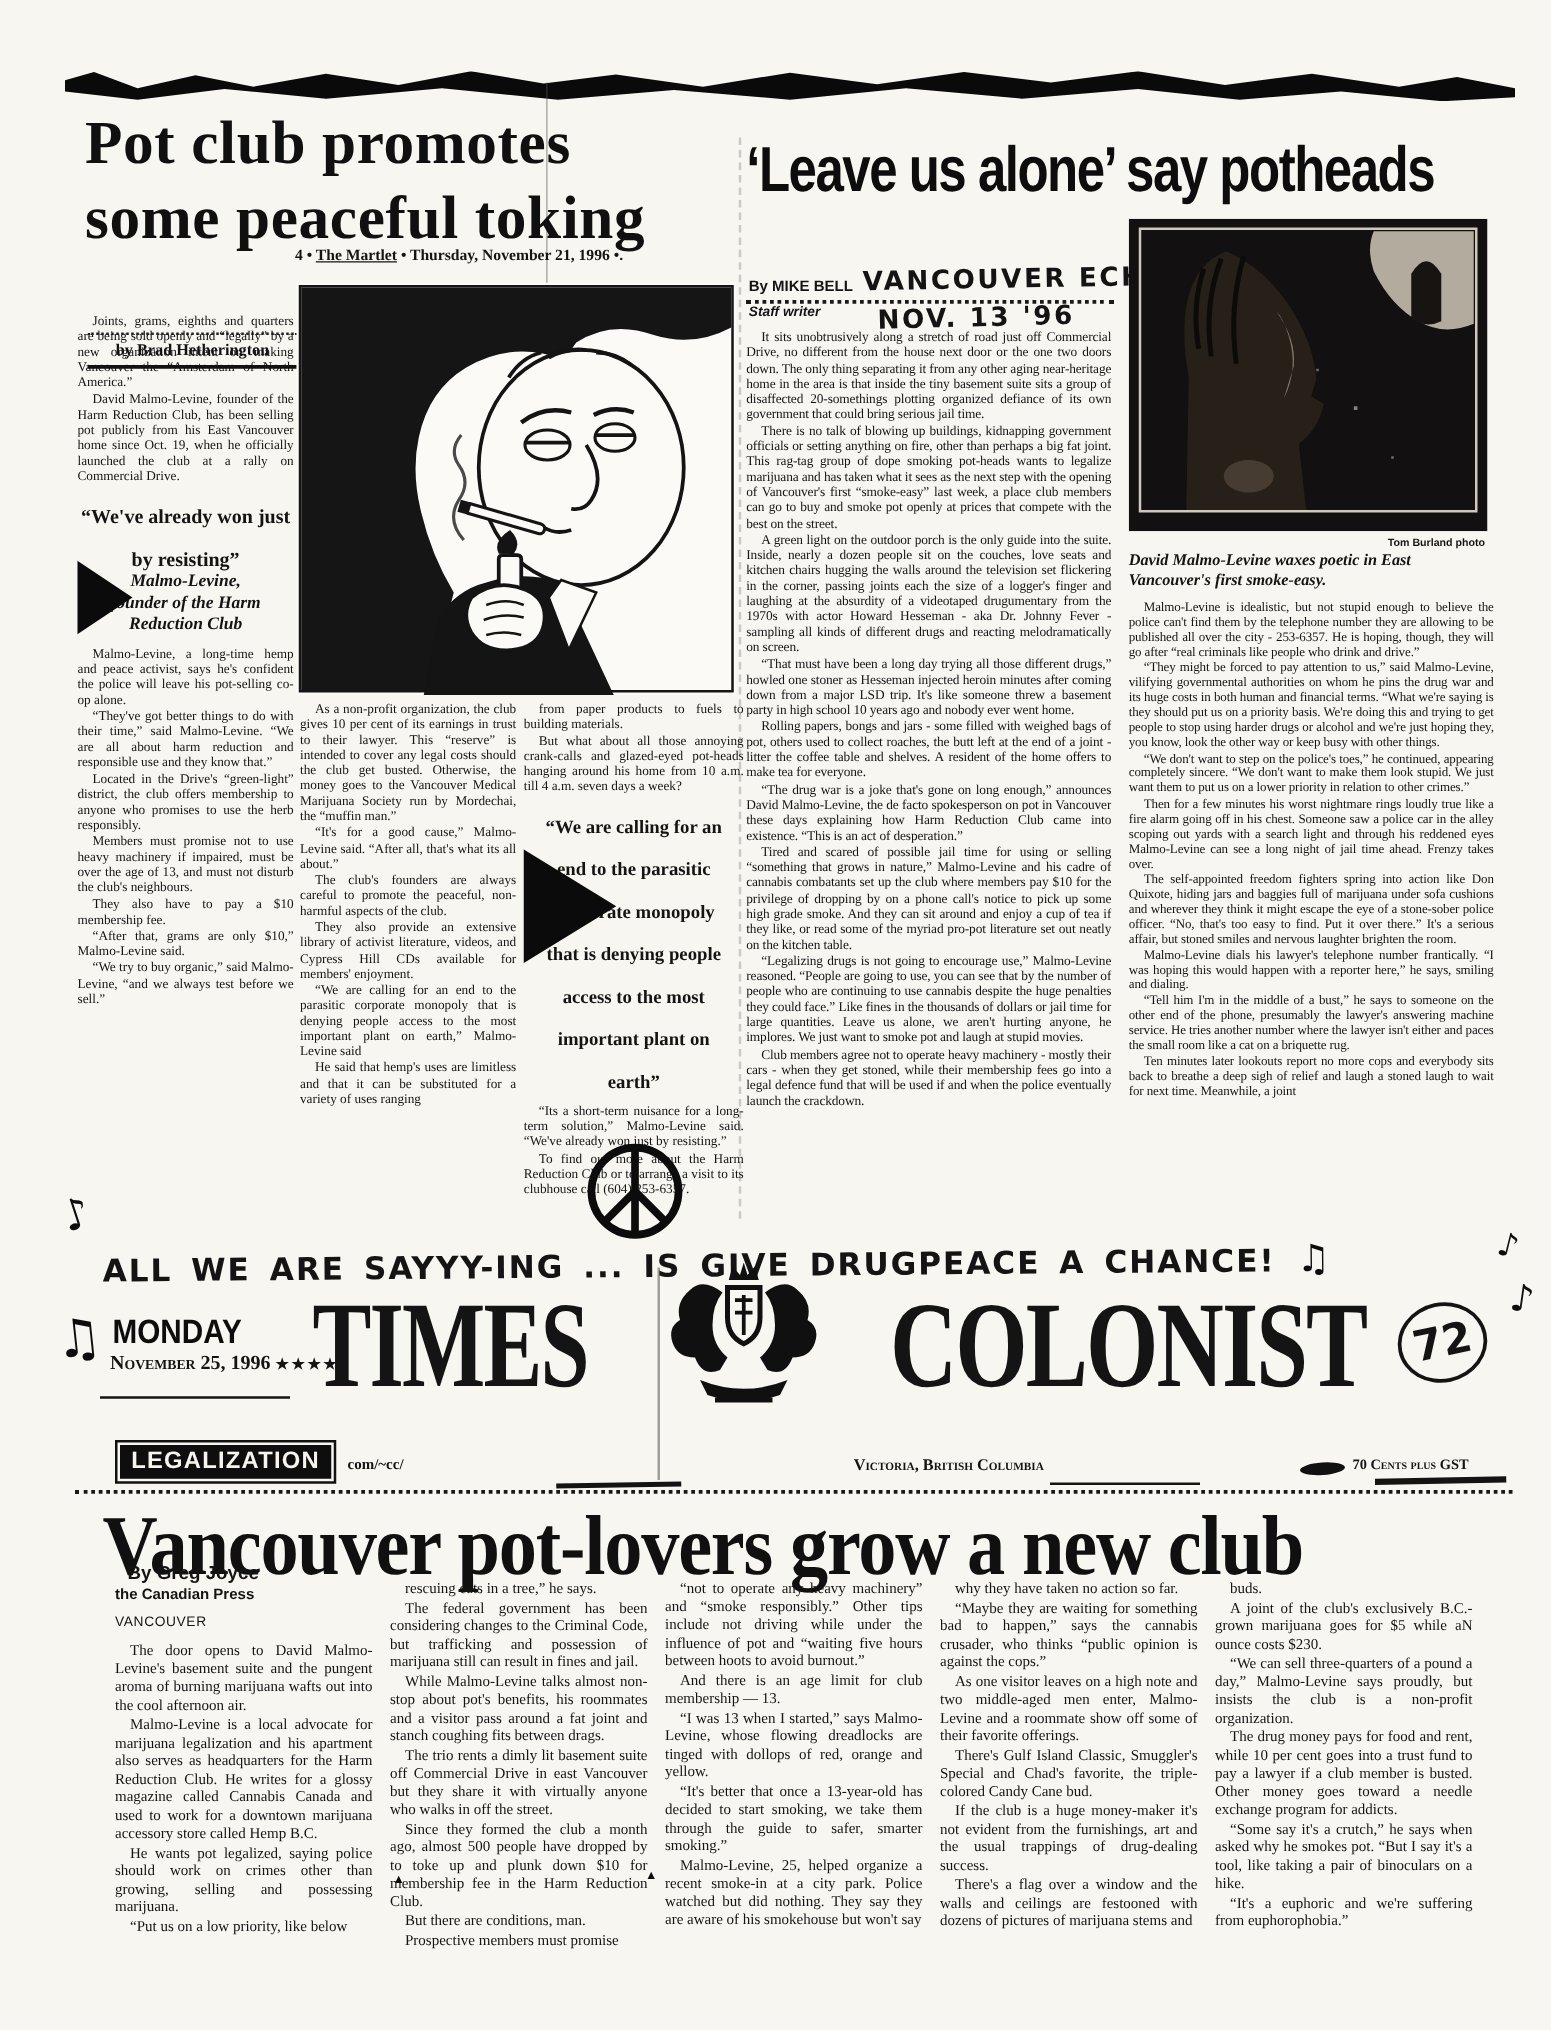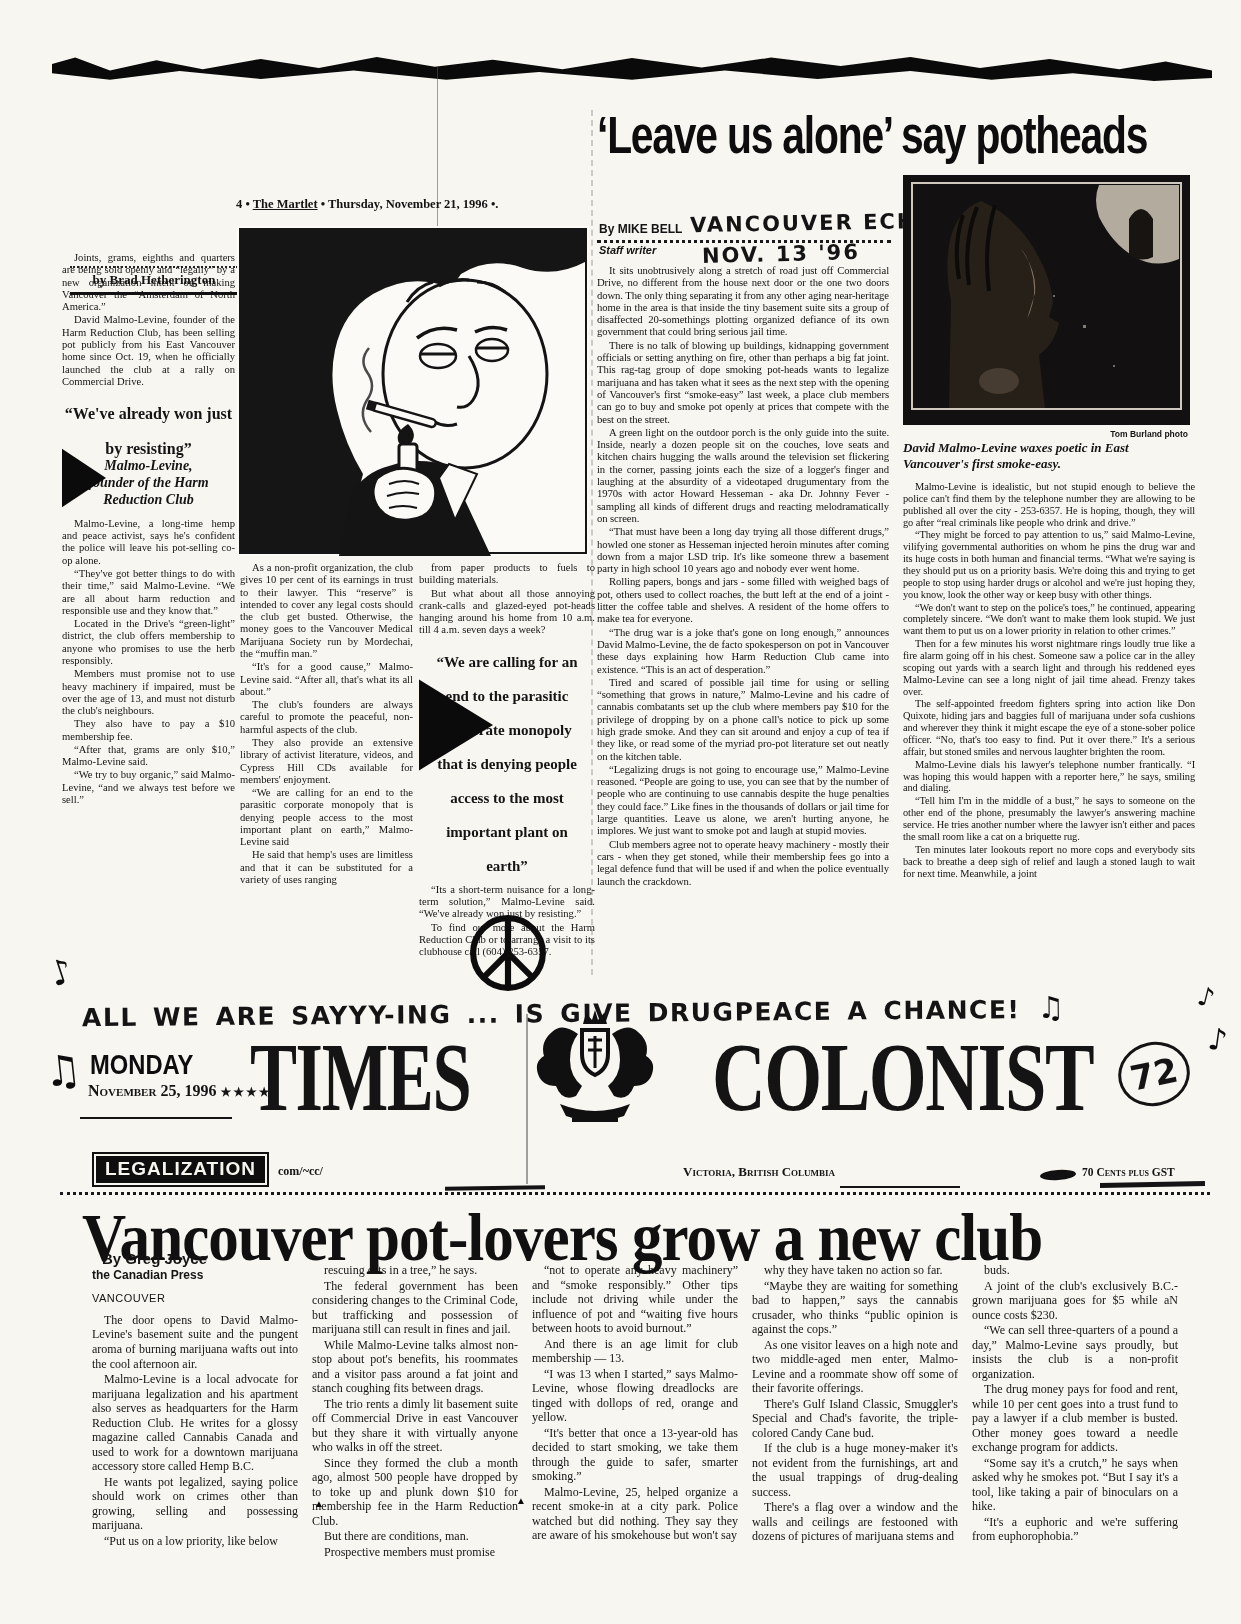--- a/index.html
+++ b/index.html
@@ -62,20 +62,24 @@
 <body>
 
 <div id="page">
 
   <div id="torn" class="abs" style="left:52px;top:55px;width:1160px;height:26px;"></div>
 
   <div class="abs crease" style="left:437px;top:66px;width:1px;height:360px;"></div>
   <div class="abs crease" style="left:526px;top:1014px;width:2px;height:170px;"></div>
   <div class="abs" style="left:591px;top:110px;width:0;height:865px;border-left:2px dashed #666;opacity:.3;"></div>
 
+  <div id="m-headline" class="abs hl-serif" style="left:68px;top:84px;width:560px;">
+    <div>Pot club promotes</div>
+    <div>some peaceful toking</div>
+  </div>
 
   <div class="abs folio" style="left:236px;top:197px;">
     <span>4 •</span>
     <span class="paper">The Martlet</span>
     <span>• Thursday, November 21, 1996 •.</span>
   </div>
 
   <div class="abs m-byline" style="left:70px;top:219px;width:168px;margin-top:47px;">
     <span>by Brad Hetherington</span>
   </div>

